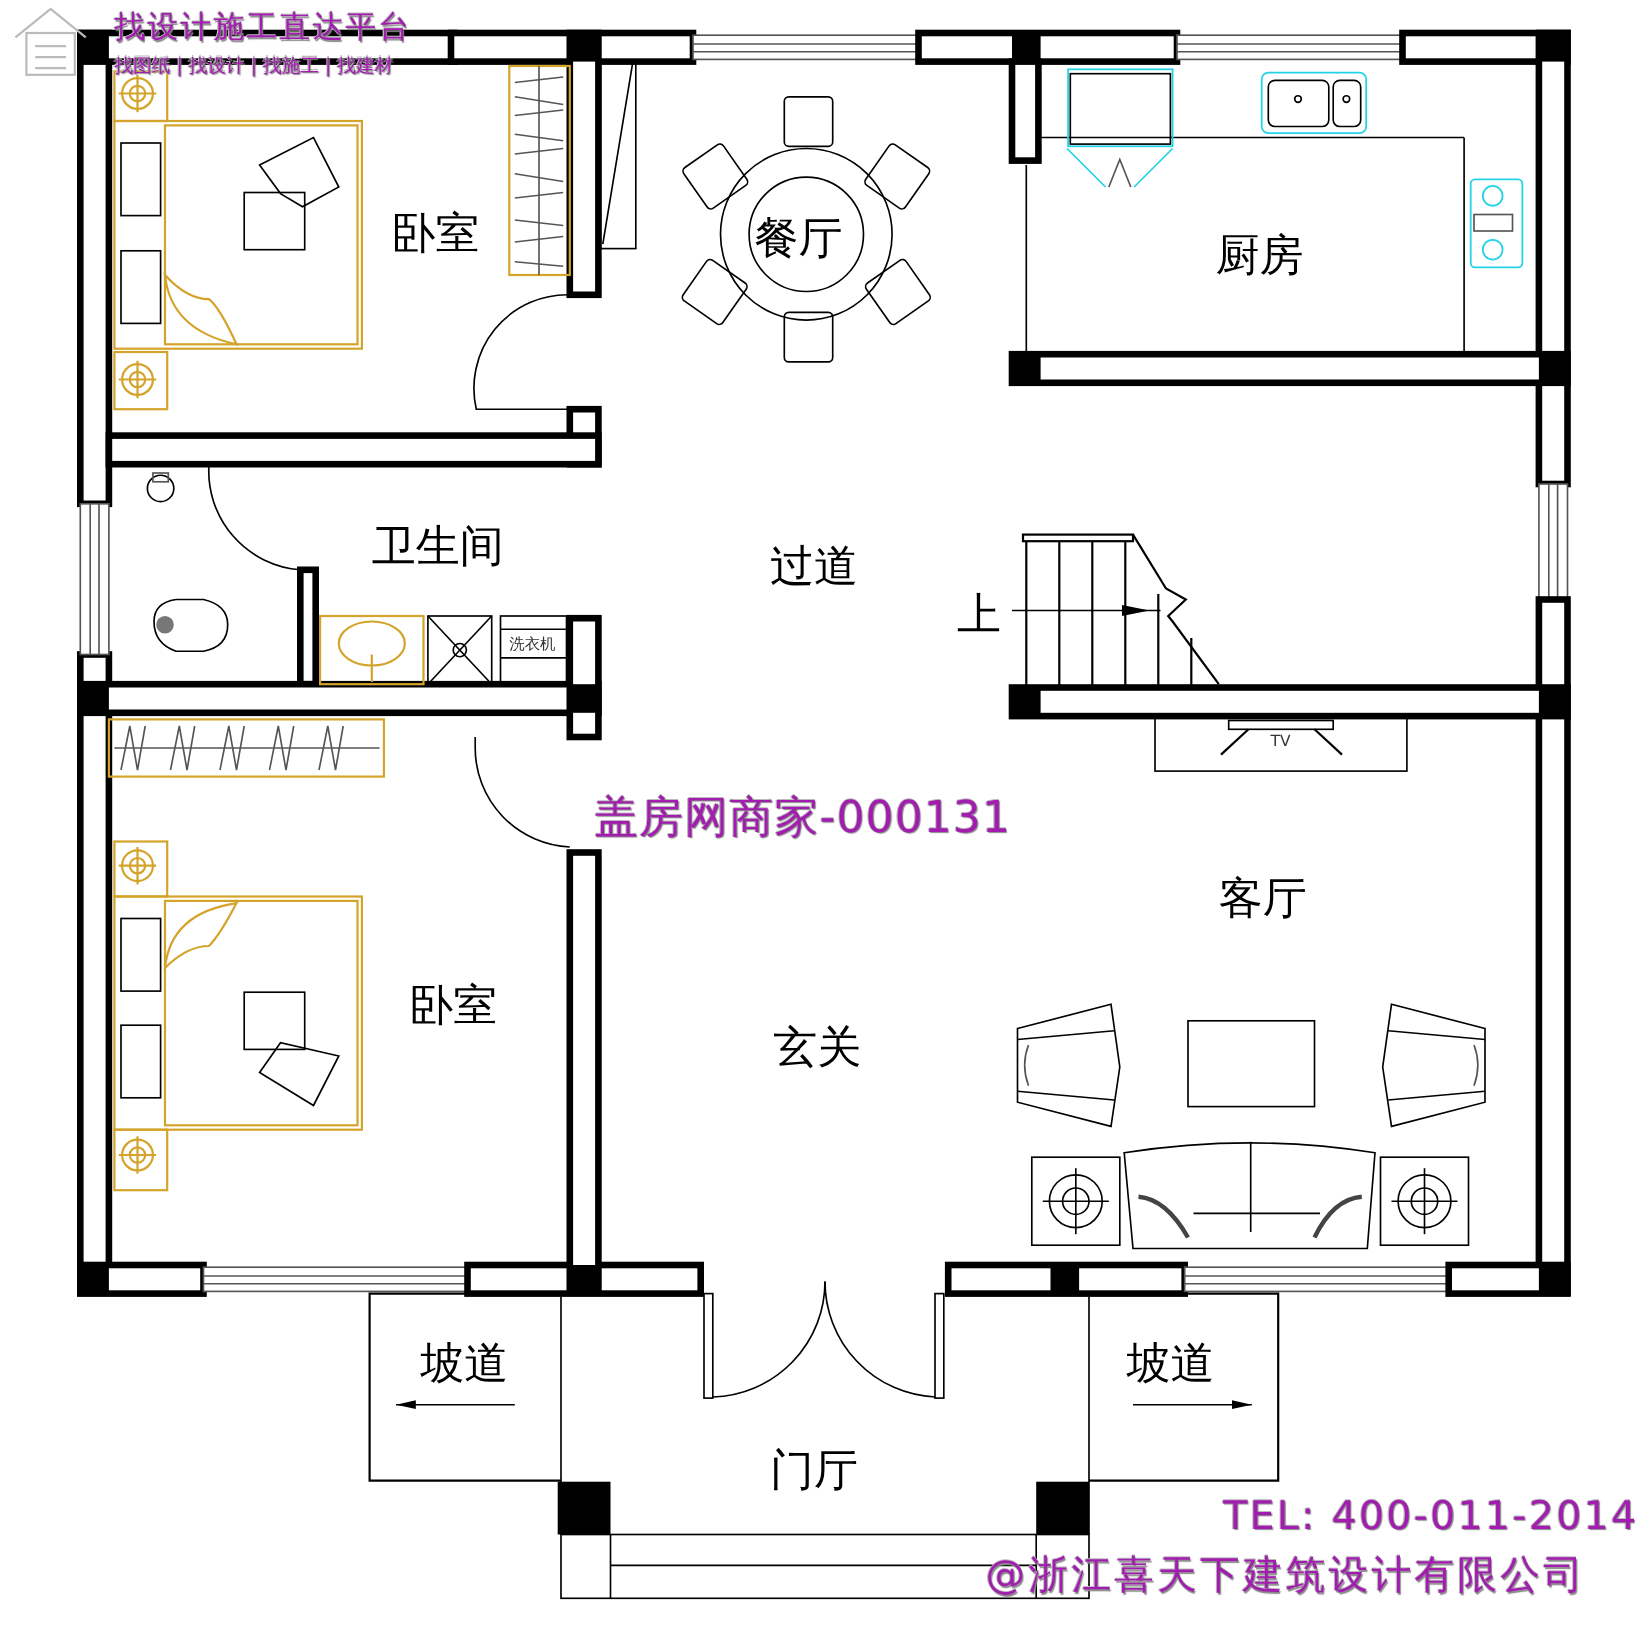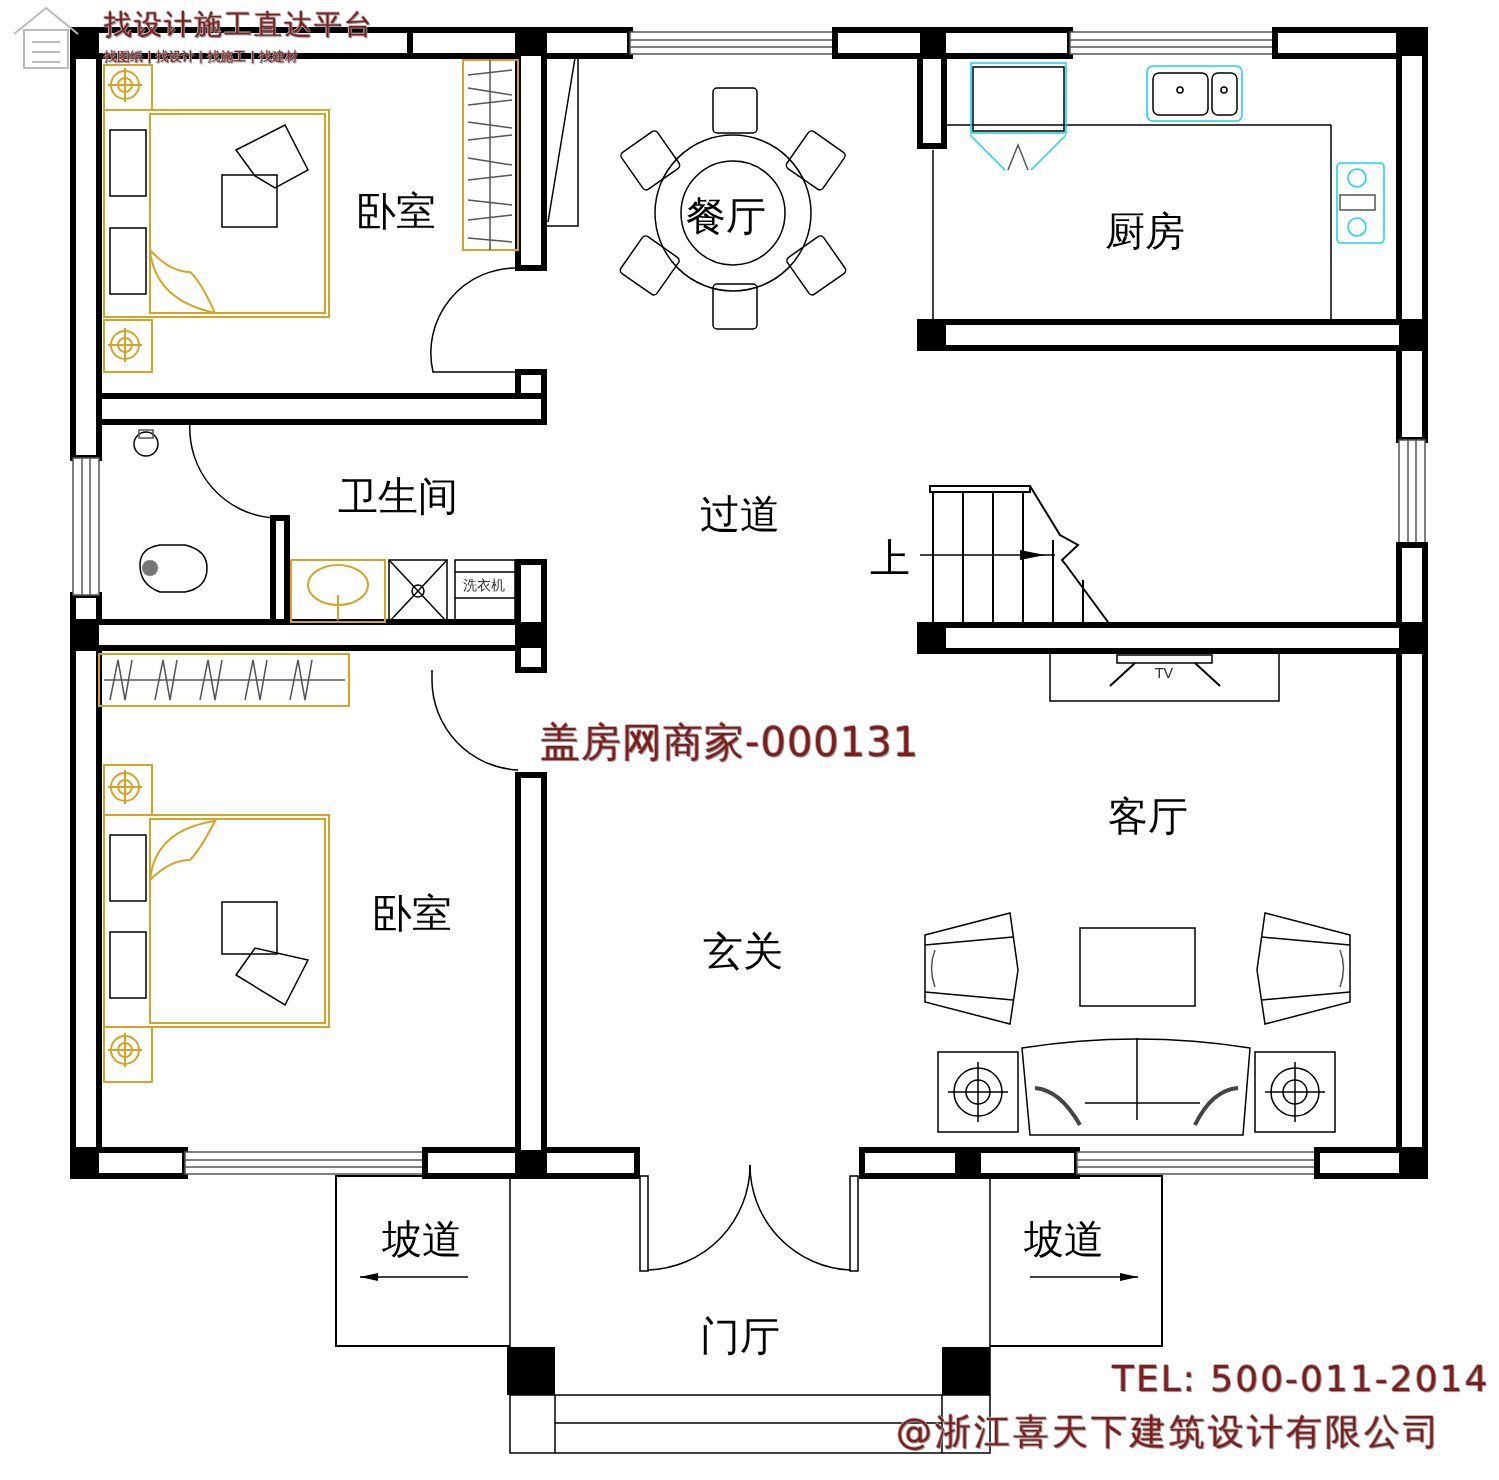--- a/index.html
+++ b/index.html
@@ -8,21 +8,21 @@
   .wall { fill:#ffffff; stroke:#000; stroke-width:6; }
   .col { fill:#000; }
   .thin { fill:none; stroke:#000; stroke-width:1.5; }
   .thin2 { fill:none; stroke:#000; stroke-width:2; }
   .win { fill:#fff; stroke:#555; stroke-width:1.5; }
   .gold { fill:none; stroke:#d4a32a; stroke-width:2; }
   .cyan { fill:none; stroke:#22d3e6; stroke-width:1.6; }
   .gray { fill:none; stroke:#555; stroke-width:1.5; }
   .room-label { font-family:"DejaVu Sans", sans-serif; font-size:40px; fill:#000; }
   .small-label { font-family:"DejaVu Sans", sans-serif; font-size:14px; fill:#333; }
-  .wm-big { position:absolute; font-family:"DejaVu Sans", sans-serif; color:#7f1d1d;
+  .wm-big { position:absolute; font-family:"DejaVu Sans", sans-serif; color:#a21caf;
             text-shadow: 1px 1px 1px #888, -1px 0 0 #bbb, 0 -1px 0 #bbb; white-space:nowrap; }
   .wm-logo { position:absolute; left:10px; top:4px; width:72px; height:68px; }
 </style>
 </head>
 <body>
 
 <svg id="plan" viewBox="0 0 1499 1480" xmlns="http://www.w3.org/2000/svg">
 
   <g>
 
@@ -364,16 +364,16 @@
 </svg>
 
 <svg class="wm-logo" viewBox="0 0 72 68">
   <path d="M4 30 L36 4 L68 30" fill="none" stroke="#bbb" stroke-width="2"></path>
   <rect x="14" y="26" width="44" height="38" fill="none" stroke="#bbb" stroke-width="2"></rect>
   <line x1="22" y1="38" x2="50" y2="38" stroke="#bbb" stroke-width="2"></line>
   <line x1="22" y1="48" x2="50" y2="48" stroke="#bbb" stroke-width="2"></line>
   <line x1="22" y1="58" x2="50" y2="58" stroke="#bbb" stroke-width="2"></line>
 </svg>
 <div class="wm-big" style="left:104px; top:6px; font-size:28px; letter-spacing:2px;">找设计施工直达平台</div>
-<div class="wm-big" style="left:104px; top:48px; font-size:13px;">找图纸 | 找设计 | 找施工 | 找建材</div>
+<div class="wm-big" style="left:104px; top:48px; font-size:17px;">找图纸 | 找设计 | 找施工 | 找建材</div>
 <div class="wm-big" style="left:540px; top:715px; font-size:40px; letter-spacing:1px;">盖房网商家-000131</div>
-<div class="wm-big" style="left:1112px; top:1358px; font-size:36px; letter-spacing:2px;">TEL: 500-011-2014</div>
+<div class="wm-big" style="left:1112px; top:1358px; font-size:36px; letter-spacing:2px;">TEL: 400-011-2014</div>
 <div class="wm-big" style="left:896px; top:1408px; font-size:36px; letter-spacing:3px;text-align:right;">@浙江喜天下建筑设计有限公司</div>
 
 </body></html>

